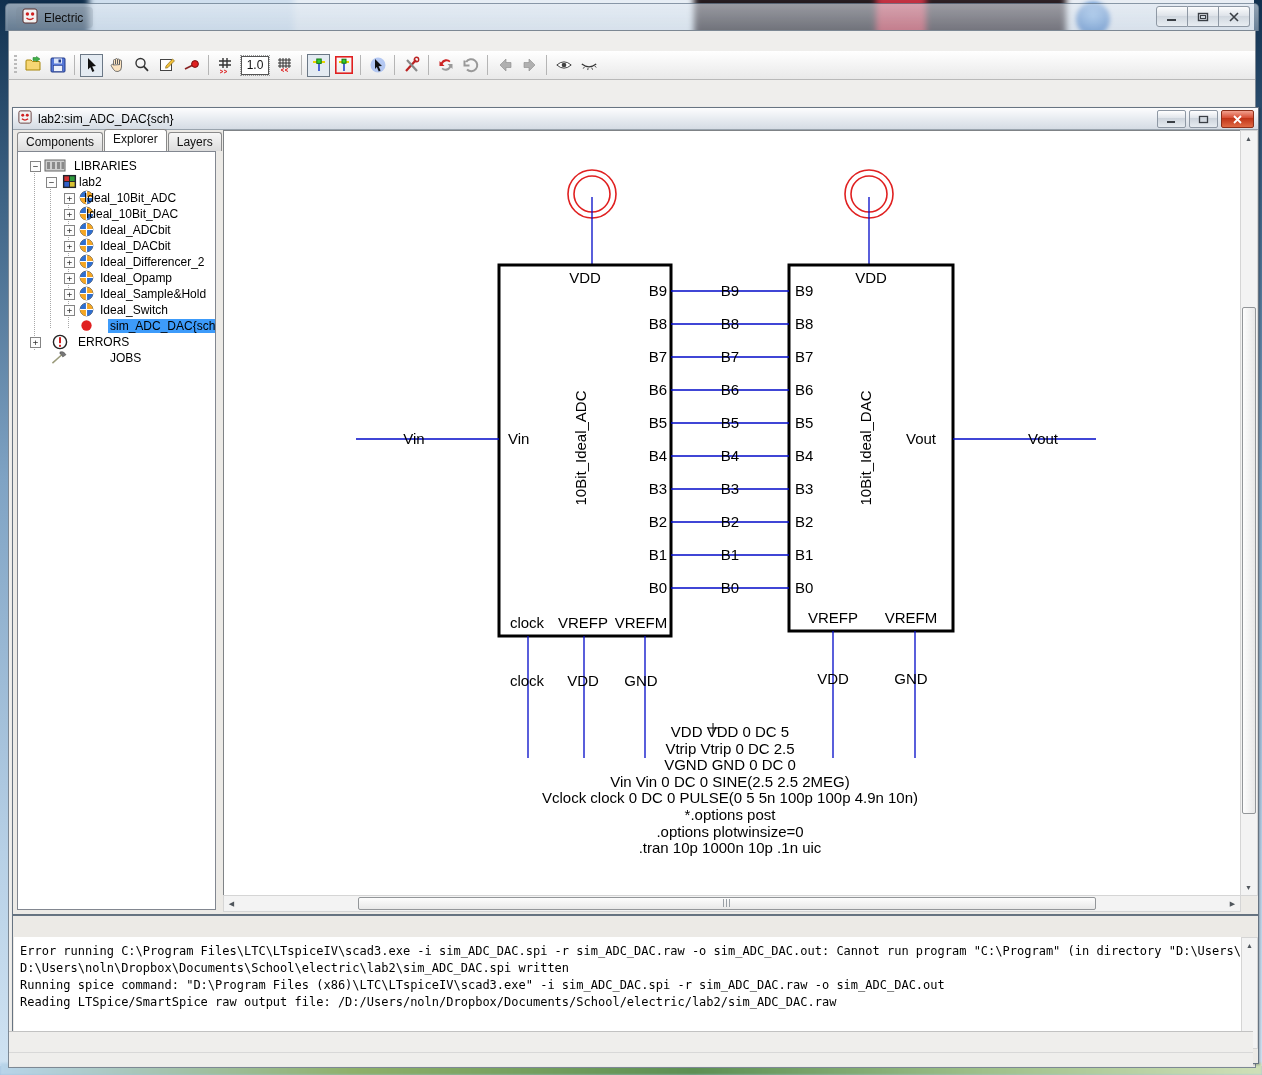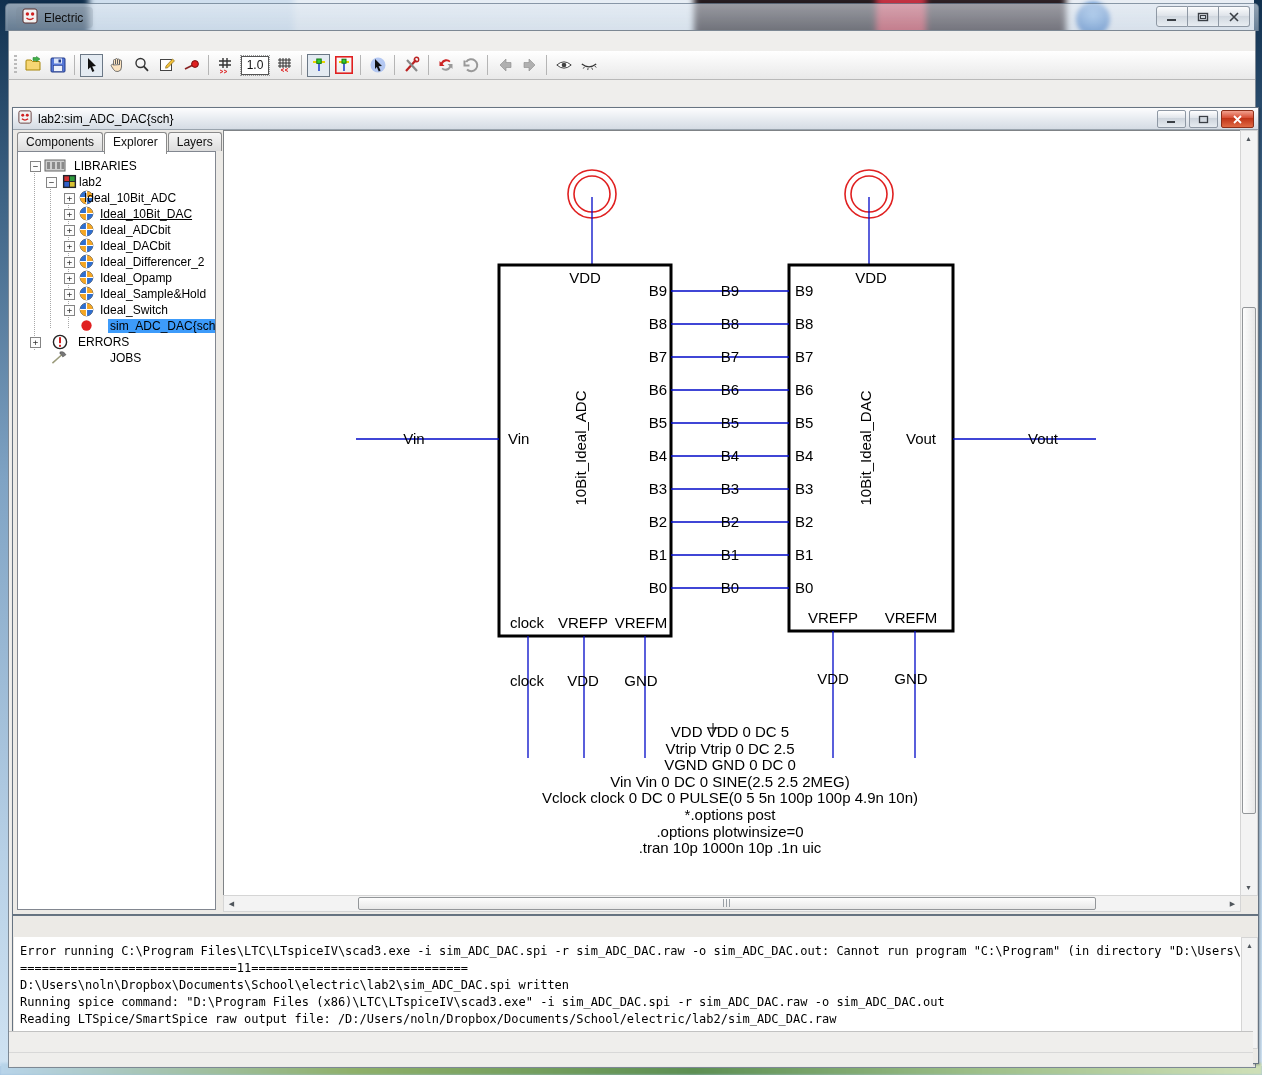--- a/index.html
+++ b/index.html
@@ -54,21 +54,21 @@
   .mdi-titlebar{left:0;top:0;right:0;height:21px;
     background:linear-gradient(#fdfdfe,#e8ecf1 50%,#d5dce4);border-bottom:1px solid #9aa4ae;
     display:flex;align-items:center;padding-left:5px;gap:6px;}
   .mdi-title{font-size:12px;color:#000;}
   .mdi-btns{position:absolute;right:4px;top:2px;display:flex;gap:3px;}
   .mbtn{width:27px;height:16px;display:flex;align-items:center;justify-content:center;
     background:linear-gradient(#ffffff,#dfe4ea 45%,#cdd4dc 46%,#e6ebf0);
     border:1px solid #8e98a4;border-radius:2px;}
   .mbtn.close{width:31px;background:linear-gradient(#f2a08e,#d6492f 45%,#c03418 46%,#e06a45);border-color:#8c2f1a;}
   
-  #tab-row{left:4px;top:24px;height:19px;display:flex;align-items:flex-start;}
+  #tab-row{left:4px;top:24px;height:19px;display:flex;align-items:flex-end;}
   .tab{font-size:12px;color:#111;padding:2px 8px 2px 8px;border:1px solid #8a8a8a;border-bottom:none;
     background:linear-gradient(#f7f7f7,#dcdcdc);border-radius:3px 3px 0 0;margin-right:1px;height:14px;}
   .tab.active{background:#fff;height:17px;position:relative;z-index:2;}
   #tree-box{left:4px;top:43px;width:197px;height:757px;background:#fff;border:1px solid #828790;overflow:hidden;}
   .tree-row{position:relative;height:16px;}
   .tree-label{position:absolute;top:1px;font-size:12px;color:#000;white-space:nowrap;padding:0 2px;}
   .tree-label.selected{background:#3d9bfa;}
   .expander{position:absolute;top:3px;width:9px;height:9px;background:#fcfcfc;border:1px solid #848484;
     font-size:9px;line-height:8px;text-align:center;color:#333;font-family:"DejaVu Sans Mono",monospace;}
   .tree-icon{position:absolute;top:0px;}
@@ -354,21 +354,21 @@
           <div class="tree-row" style="top: 54px; position: absolute; left: 0px; right: 0px;">
             <span class="expander" style="left: 46px;">+</span>
             <span class="tree-icon" style="left: 61px;"><svg width="15" height="15" viewBox="0 0 16 16">
                 <circle cx="8" cy="8" r="6.8" fill="#fff" stroke="#555"></circle>
                 <path d="M8 1.2 A6.8 6.8 0 0 1 14.8 8 L8 8 Z" fill="#f5a623"></path>
                 <path d="M8 14.8 A6.8 6.8 0 0 1 1.2 8 L8 8 Z" fill="#f5a623"></path>
                 <path d="M1.2 8 A6.8 6.8 0 0 1 8 1.2 L8 8 Z" fill="#2f6fd0"></path>
                 <path d="M14.8 8 A6.8 6.8 0 0 1 8 14.8 L8 8 Z" fill="#2f6fd0"></path>
                 <path d="M8 1 V15 M1 8 H15" stroke="#fff" stroke-width="1.2"></path>
               </svg></span>
-            <span class="tree-label" style="left: 80px; text-decoration: underline;">Ideal_10Bit_DAC</span>
+            <span class="tree-label" style="left: 66px;">Ideal_10Bit_DAC</span>
           </div>
           <div class="tree-row" style="top: 70px; position: absolute; left: 0px; right: 0px;">
             <span class="expander" style="left: 46px;">+</span>
             <span class="tree-icon" style="left: 61px;"><svg width="15" height="15" viewBox="0 0 16 16">
                 <circle cx="8" cy="8" r="6.8" fill="#fff" stroke="#555"></circle>
                 <path d="M8 1.2 A6.8 6.8 0 0 1 14.8 8 L8 8 Z" fill="#f5a623"></path>
                 <path d="M8 14.8 A6.8 6.8 0 0 1 1.2 8 L8 8 Z" fill="#f5a623"></path>
                 <path d="M1.2 8 A6.8 6.8 0 0 1 8 1.2 L8 8 Z" fill="#2f6fd0"></path>
                 <path d="M14.8 8 A6.8 6.8 0 0 1 8 14.8 L8 8 Z" fill="#2f6fd0"></path>
                 <path d="M8 1 V15 M1 8 H15" stroke="#fff" stroke-width="1.2"></path>
@@ -561,21 +561,20 @@
               <i></i>
               <i></i>
             </span>
         </span>
       </div>
     </div>
 
     <div class="abs mdi" id="msg-window">
       <div class="abs" id="msg-text">
           <div class="msg-line">Error running C:\Program Files\LTC\LTspiceIV\scad3.exe -i sim_ADC_DAC.spi -r sim_ADC_DAC.raw -o sim_ADC_DAC.out: Cannot run program "C:\Program" (in directory "D:\Users\noln\</div>
-          <div class="msg-line">==============================11==============================</div>
           <div class="msg-line">D:\Users\noln\Dropbox\Documents\School\electric\lab2\sim_ADC_DAC.spi written</div>
           <div class="msg-line">Running spice command: "D:\Program Files (x86)\LTC\LTspiceIV\scad3.exe" -i sim_ADC_DAC.spi -r sim_ADC_DAC.raw -o sim_ADC_DAC.out</div>
           <div class="msg-line">Reading LTSpice/SmartSpice raw output file: /D:/Users/noln/Dropbox/Documents/School/electric/lab2/sim_ADC_DAC.raw</div>
         </div>
       <div class="abs sb" id="msg-vscroll">
         <span class="sb-arrow" style="left:0;top:0;">▲</span>
         <span class="sb-arrow" style="left:0;bottom:0;">▼</span>
       </div>
       <div class="abs sb" id="msg-hscroll">
         <span class="sb-arrow" style="left:0;top:0;">◀</span>

